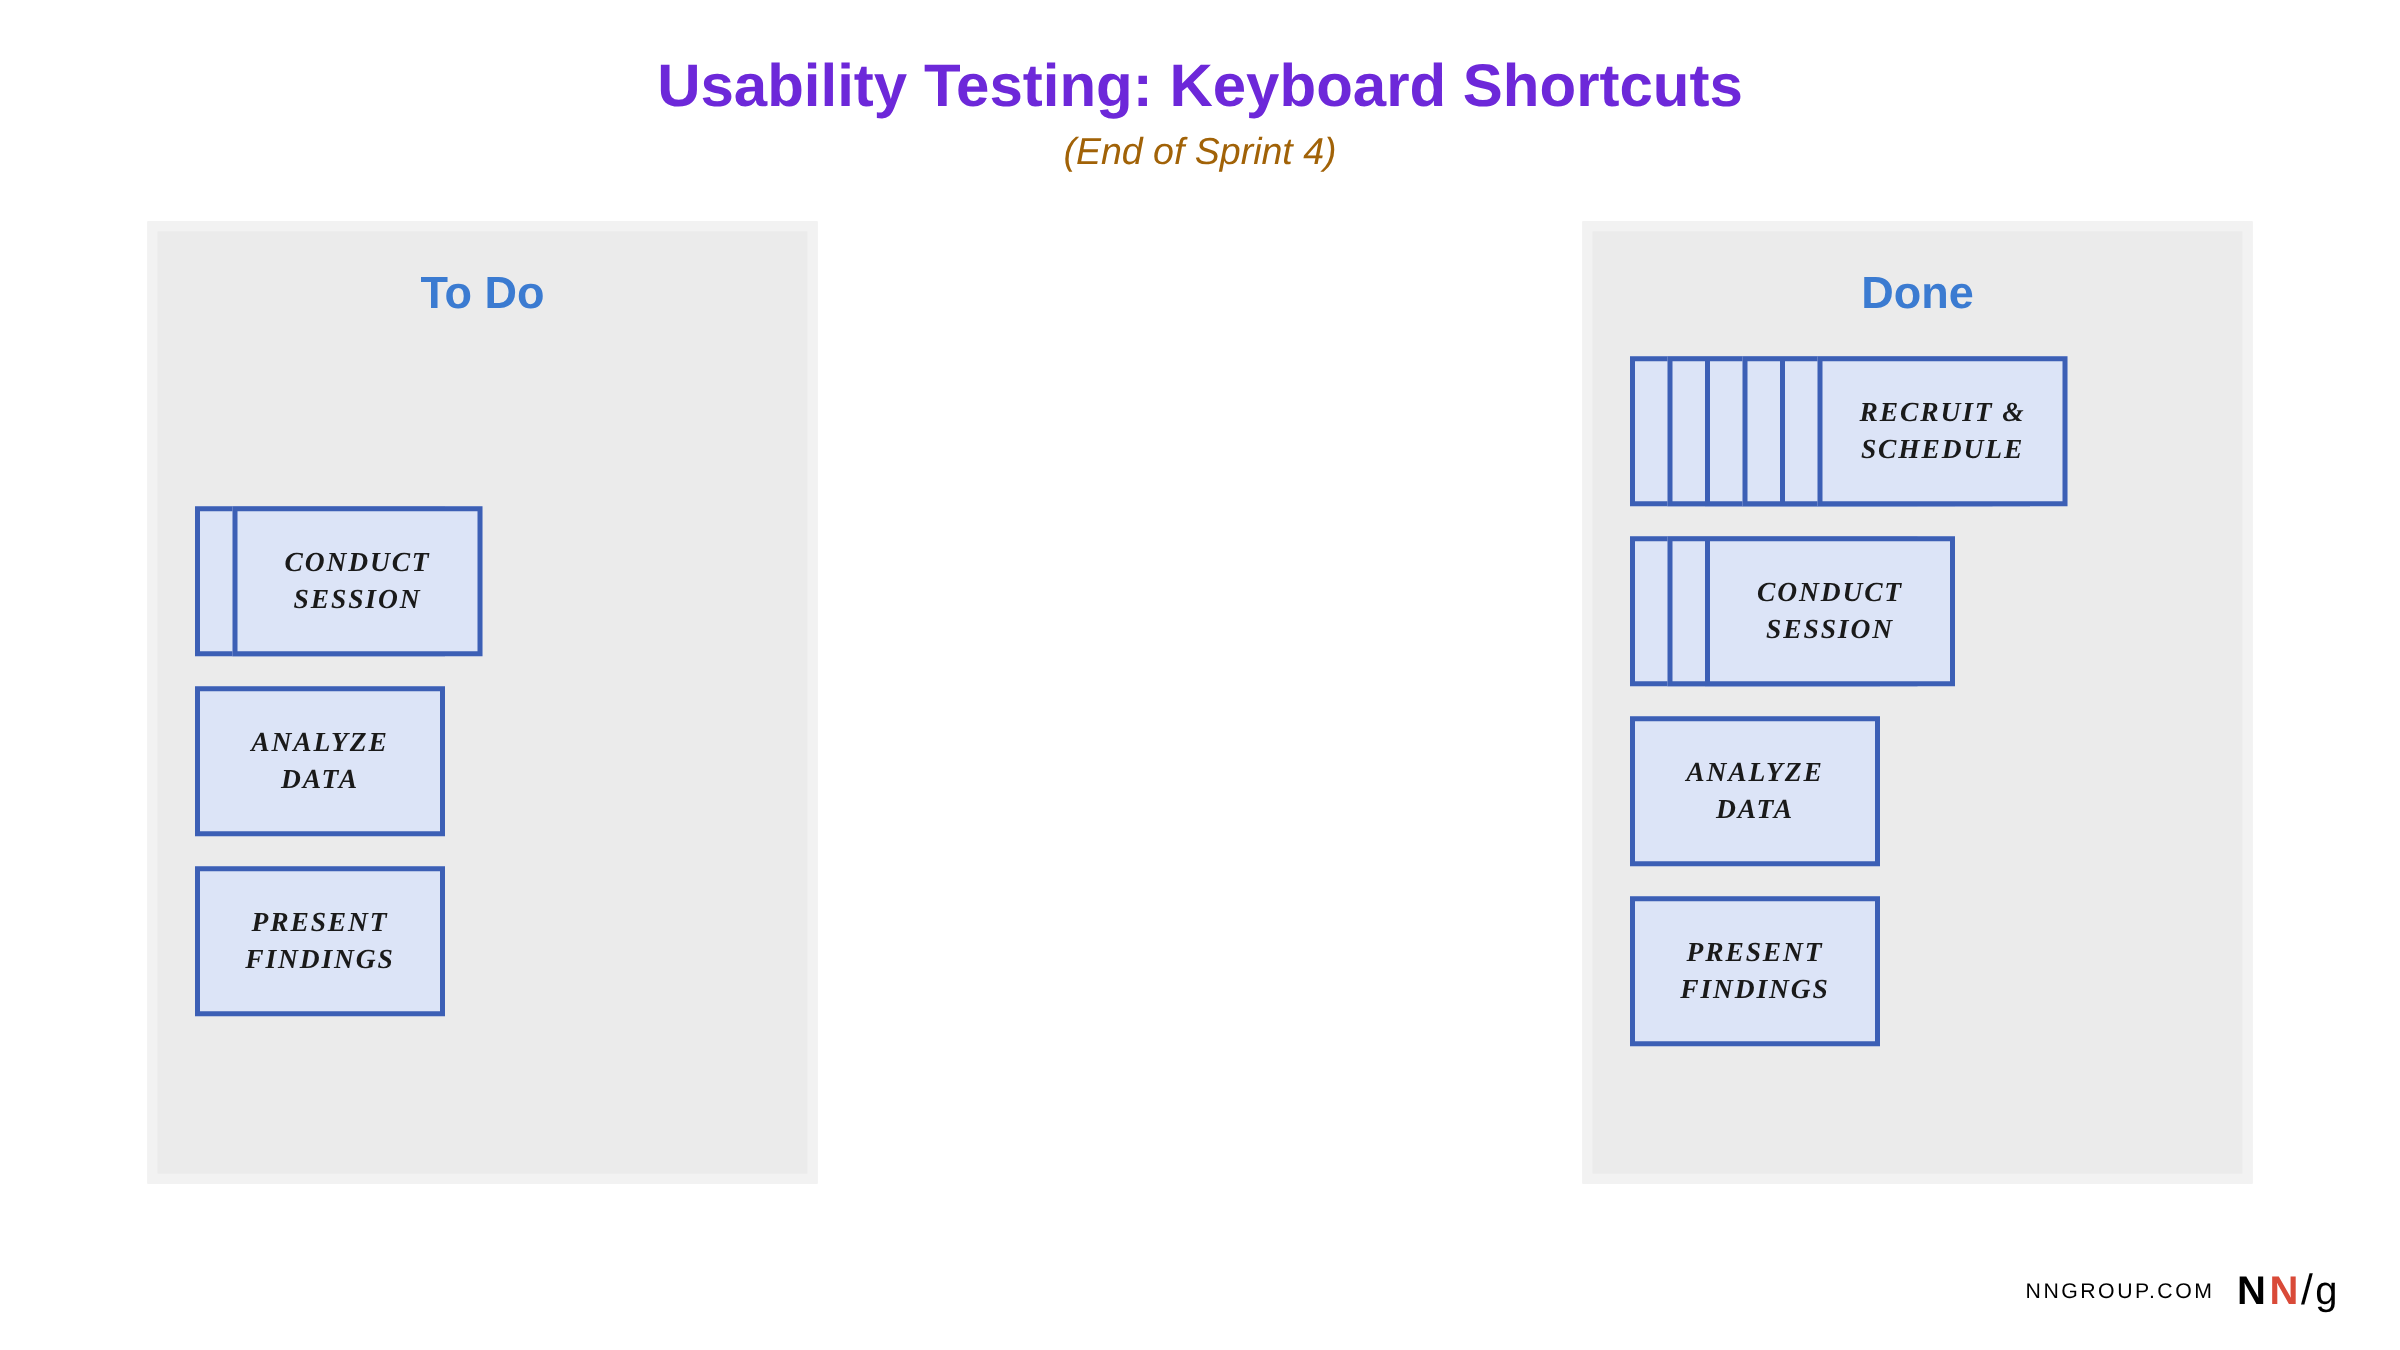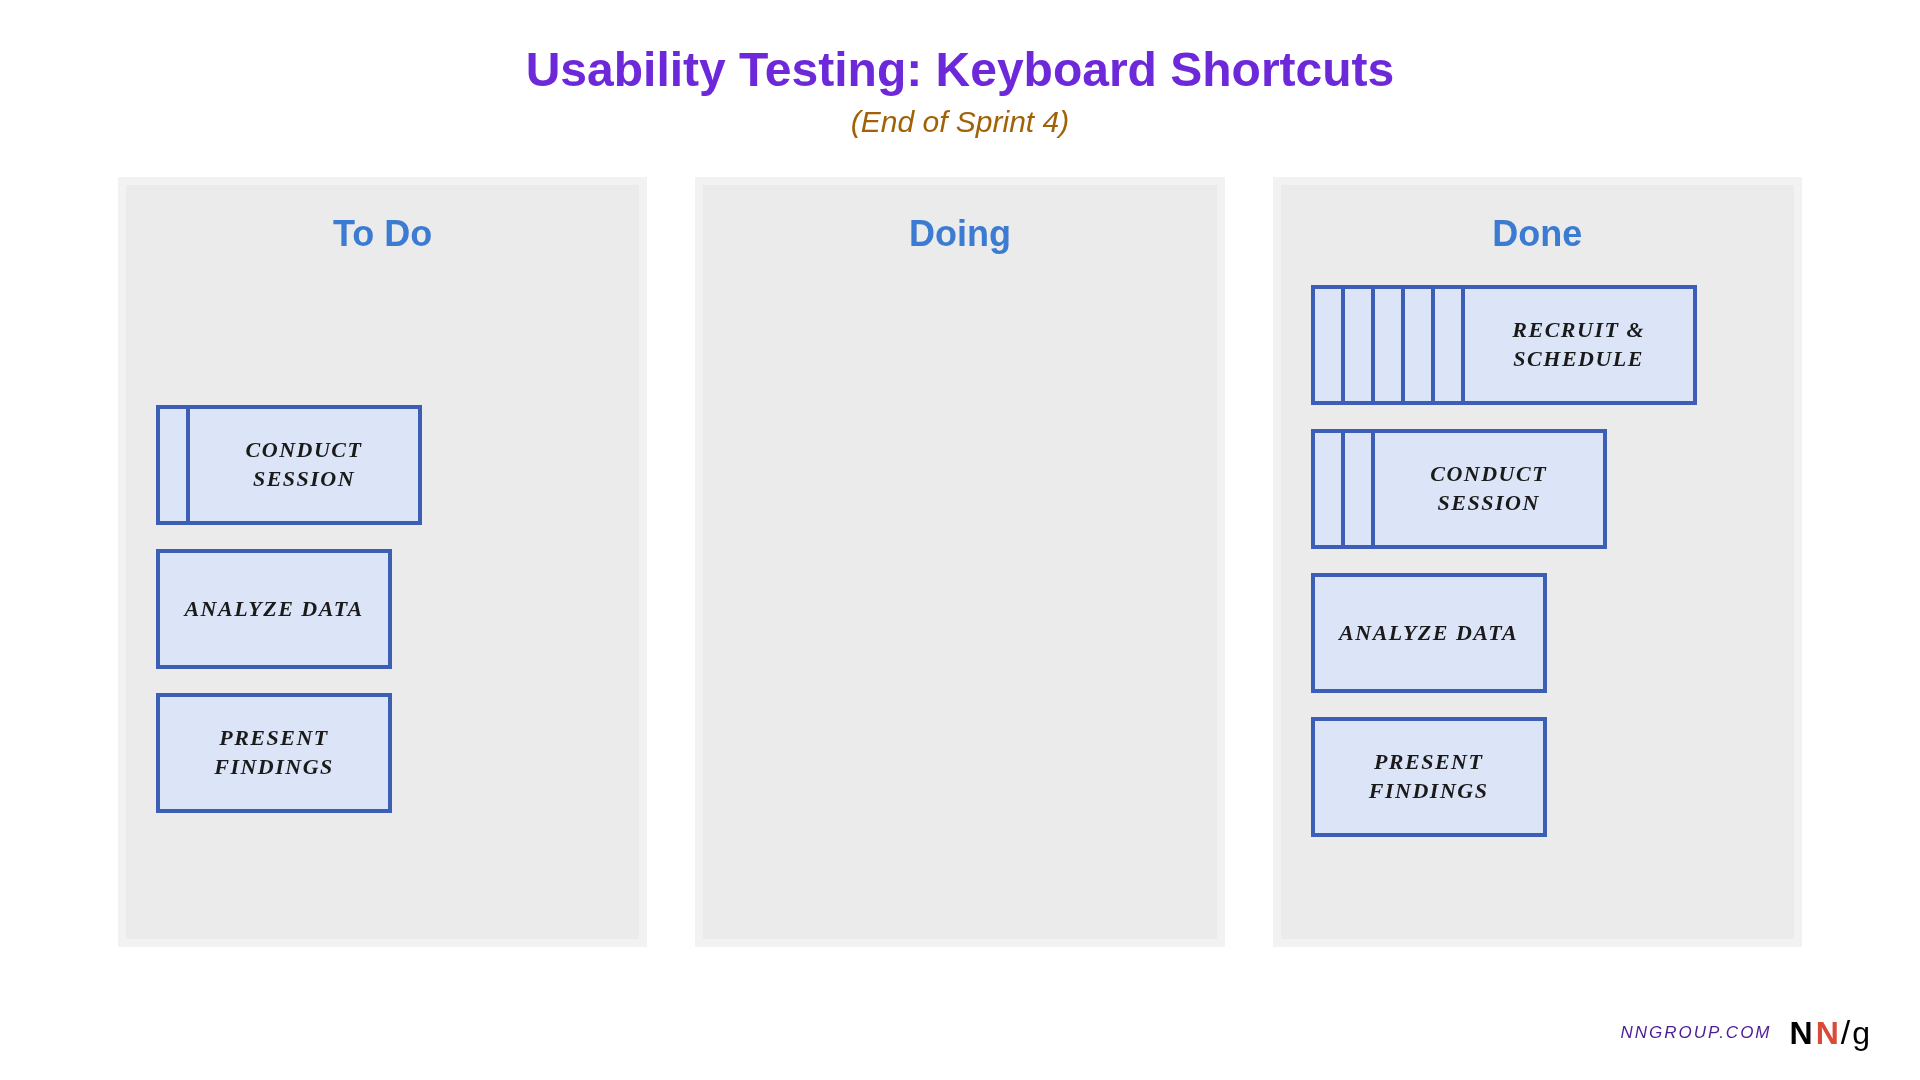--- a/index.html
+++ b/index.html
@@ -63,21 +63,21 @@
     }
     .card-stack {
       position: relative;
       height: 120px;
       margin-bottom: 24px;
     }
     .card {
       position: absolute;
       background: #dce4f7;
       border: 4px solid #3c5fb5;
-      width: 236px;
+      width: 200px;
       height: 120px;
       display: flex;
       align-items: center;
       justify-content: center;
       text-align: center;
       padding: 10px;
     }
     .card-label {
       font-family: 'Comic Sans MS', 'Marker Felt', cursive;
       font-weight: 700;
@@ -91,23 +91,22 @@
     .footer {
       position: absolute;
       bottom: 28px;
       right: 50px;
       display: flex;
       align-items: center;
       gap: 18px;
     }
     .footer-text {
       font-size: 17px;
-      color: #4c1d95;
+      color: #000000;
       letter-spacing: 2px;
-      font-style: italic;
     }
     .logo {
       display: flex;
       align-items: baseline;
       font-size: 32px;
       font-weight: 700;
     }
     .logo-n1 { color: #000; }
     .logo-n2 { color: #d94a38; margin-left: 3px; }
     .logo-slash { color: #000; font-weight: 400; font-size: 34px; margin: 0 2px; }
@@ -142,23 +141,20 @@
 
       <div class="card-stack">
         <div class="card" style="left:0px">
           <span class="card-label">PRESENT FINDINGS</span>
         </div>
       </div>
 
     </div>
   </div>
 
-  <div class="column">
-    <div class="column-title">Doing</div>
-  </div>
 
   <div class="column">
     <div class="column-title">Done</div>
     <div class="cards-area done-cards">
 
       <div class="card-stack">
         <div class="card" style="left:0px"></div>
         <div class="card" style="left:30px"></div>
         <div class="card" style="left:60px"></div>
         <div class="card" style="left:90px"></div>

